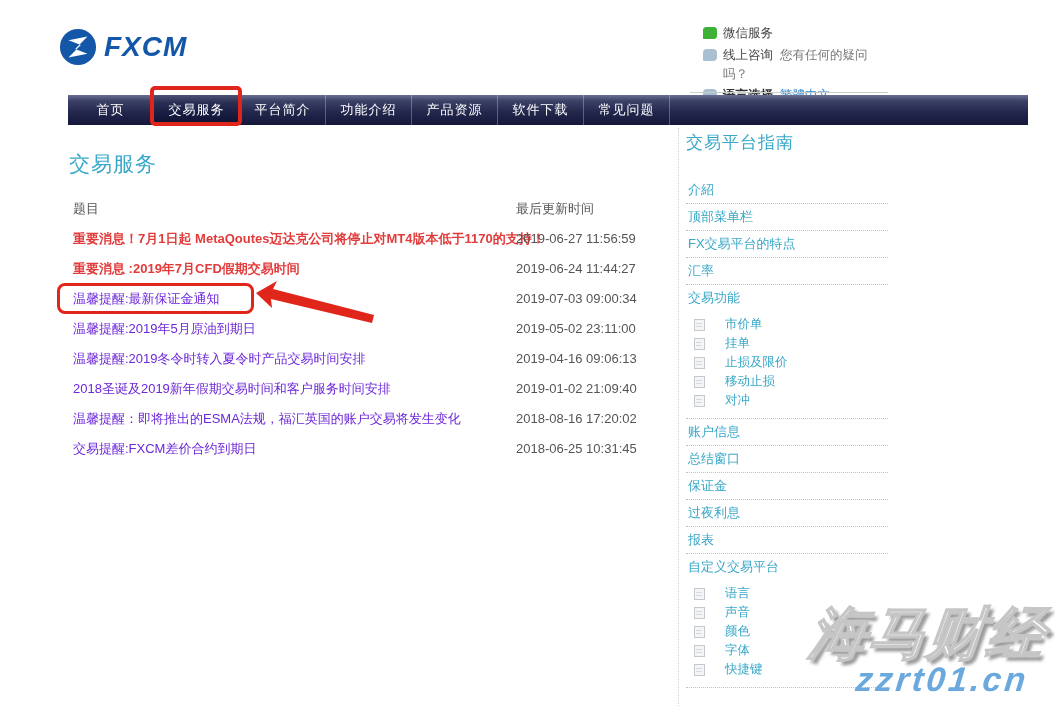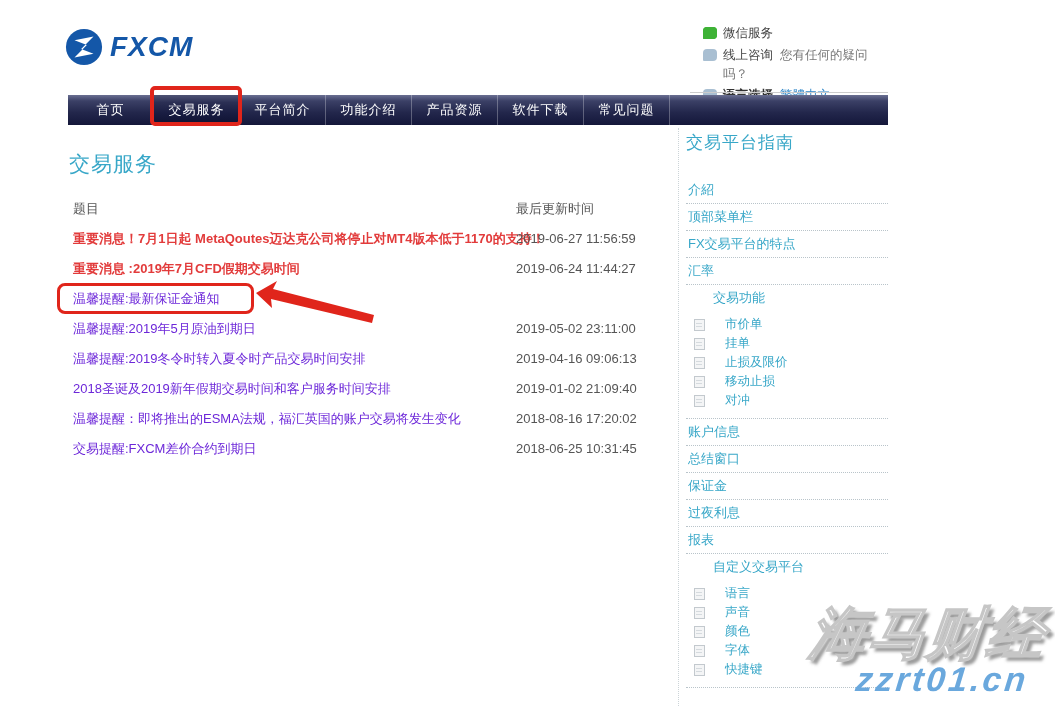--- a/index.html
+++ b/index.html
@@ -3,41 +3,41 @@
 <meta charset="utf-8">
 <style>
   * { margin:0; padding:0; box-sizing:border-box; }
   html,body { background:#fff; }
   .page {
     position:relative; width:1055px; height:706px; overflow:hidden;
     background:#fff; font-family:"Liberation Sans","DejaVu Sans",sans-serif;
   }
 
   
-  .logo { position:absolute; left:65px; top:28px; display:flex; align-items:center; gap:7px; }
+  .logo { position:absolute; left:59px; top:28px; display:flex; align-items:center; gap:7px; }
   .logo-mark { width:38px; height:38px; }
   .logo-text { font-size:28px; font-weight:bold; color:#1457a8; letter-spacing:1px; font-style:italic; }
 
   .contact { position:absolute; left:703px; top:24px; width:182px; font-size:12.5px; color:#444; line-height:1.5; }
   .contact-line { display:flex; gap:6px; margin-bottom:3px; }
   .c-icon { flex:0 0 14px; width:14px; height:12px; border-radius:4px 4px 4px 1px; margin-top:3px; position:relative; }
   .c-icon::after { content:""; position:absolute; left:2px; bottom:-3px; width:0; height:0;
     border:3px solid transparent; border-top-color:inherit; }
   .c-icon.wechat { background:#3eb236; border-top-color:#3eb236; box-shadow:inset 3px -2px 0 10px #3eb236; }
   .c-icon.wechat::after { border-top-color:#3eb236; }
   .c-icon.bubble { background:#a9bfd2; }
   .c-icon.bubble::after { border-top-color:#a9bfd2; }
   .c-strong { font-weight:bold; color:#333; }
   .c-muted { color:#777; }
   .c-link { color:#2e86c8; text-decoration:none; cursor:pointer; }
   .topline { position:absolute; left:690px; top:92px; width:198px; height:0; border-top:1px solid #ccc; }
 
   
   .nav {
-    position:absolute; left:68px; top:95px; width:820px; height:30px; display:flex;
+    position:absolute; left:68px; top:95px; width:960px; height:30px; display:flex;
     background:linear-gradient(180deg,#6a6f92 0%,#3b4066 20%,#23274c 58%,#14173a 100%);
   }
   .nav-tab {
     width:86px; height:100%; display:flex; align-items:center; justify-content:center;
     color:#fff; font-size:13px; letter-spacing:1px; cursor:pointer;
     border-right:1px solid rgba(255,255,255,.28);
   }
   .nav-tab.active { background:linear-gradient(180deg,#4e5374 0%,#2b2f54 25%,#191d42 60%,#0e1130 100%); }
 
   
@@ -54,21 +54,21 @@
   .t-title { position:absolute; left:5px; white-space:nowrap; }
   .t-time  { position:absolute; left:448px; color:#555; white-space:nowrap; }
   .t-row .t-title.link { color:#6d28d9; cursor:pointer; }
   .t-row .t-title.important { color:#e23b3b; font-weight:bold; cursor:pointer;text-align:center; }
 
   
   .vdivider { position:absolute; left:678px; top:128px; height:578px; border-left:1px dotted #ccd4d8; }
   .sidebar { position:absolute; left:686px; top:131px; width:202px; }
   .sb-title { font-size:17px; font-weight:normal; color:#38a7c8; letter-spacing:1px; margin-bottom:23px; }
   .sb-item { padding:4px 2px; border-bottom:1px dotted #b9c4ca; font-size:13px; color:#38a7c8; cursor:pointer; }
-  .sb-group-label { padding:4px 2px; font-size:13px; color:#38a7c8; cursor:pointer;margin-left:25px; }
+  .sb-group-label { padding:4px 2px; font-size:13px; color:#38a7c8; cursor:pointer; }
   .sb-children { padding:4px 0 8px 4px; border-bottom:1px dotted #b9c4ca; }
   .sb-child { display:flex; align-items:center; gap:20px; padding:2px 0 2px 4px; font-size:12.5px; color:#38a7c8; cursor:pointer; line-height:15px; }
   .doc-icon { flex:0 0 11px; width:11px; height:12px; background:#f4f5f6; border:1px solid #c3c9ce; position:relative; }
   .doc-icon::after { content:""; position:absolute; left:1px; top:3px; width:6px; height:1px; background:#d5dade; box-shadow:0 3px 0 #d5dade; }
 
   
   .wm { position:absolute; z-index:40; font-style:italic; font-weight:bold; pointer-events:none; }
   .wm-cn {
     left:810px; top:596px; font-size:57px; letter-spacing:2px; color:#fefefe;
     -webkit-text-stroke:1.5px #c6c6c6; transform:skewX(-6deg);
@@ -129,20 +129,21 @@
         <div class="t-row">
           <span class="t-title important">重要消息！7月1日起 MetaQoutes迈达克公司将停止对MT4版本低于1170的支持！</span>
           <span class="t-time">2019-06-27 11:56:59</span>
         </div>
         <div class="t-row">
           <span class="t-title important">重要消息 :2019年7月CFD假期交易时间</span>
           <span class="t-time">2019-06-24 11:44:27</span>
         </div>
         <div class="t-row">
           <span class="t-title link">温馨提醒:最新保证金通知</span>
+          <span class="t-time">2019-07-03 09:00:34</span>
         </div>
         <div class="t-row">
           <span class="t-title link">温馨提醒:2019年5月原油到期日</span>
           <span class="t-time">2019-05-02 23:11:00</span>
         </div>
         <div class="t-row">
           <span class="t-title link">温馨提醒:2019冬令时转入夏令时产品交易时间安排</span>
           <span class="t-time">2019-04-16 09:06:13</span>
         </div>
         <div class="t-row">

